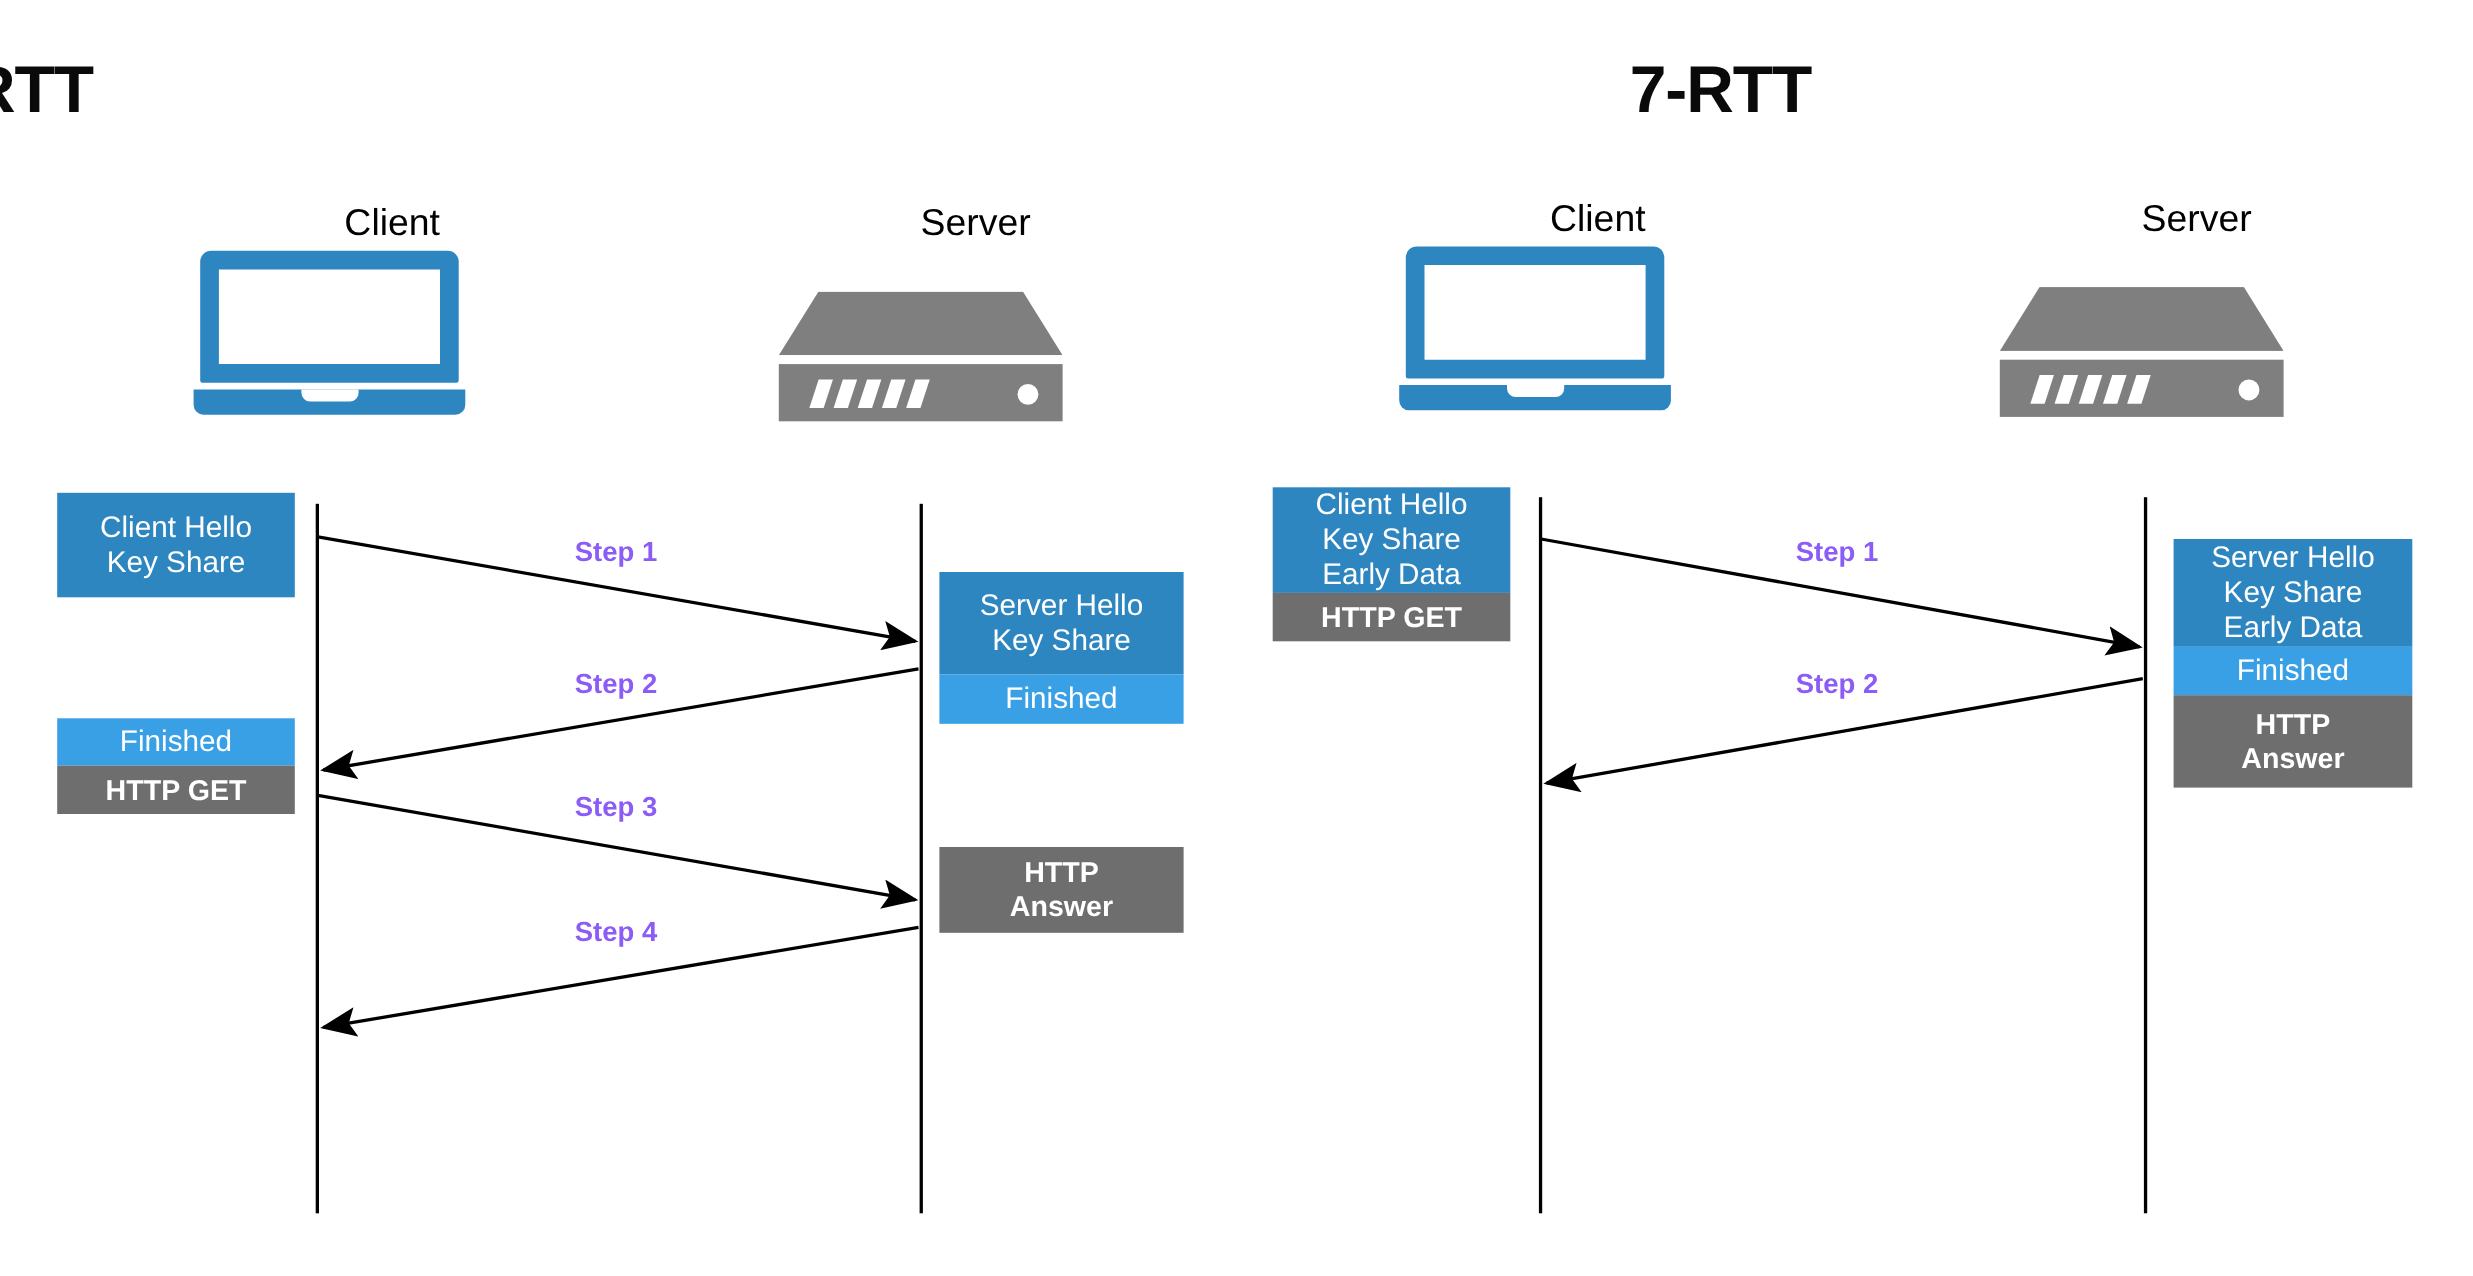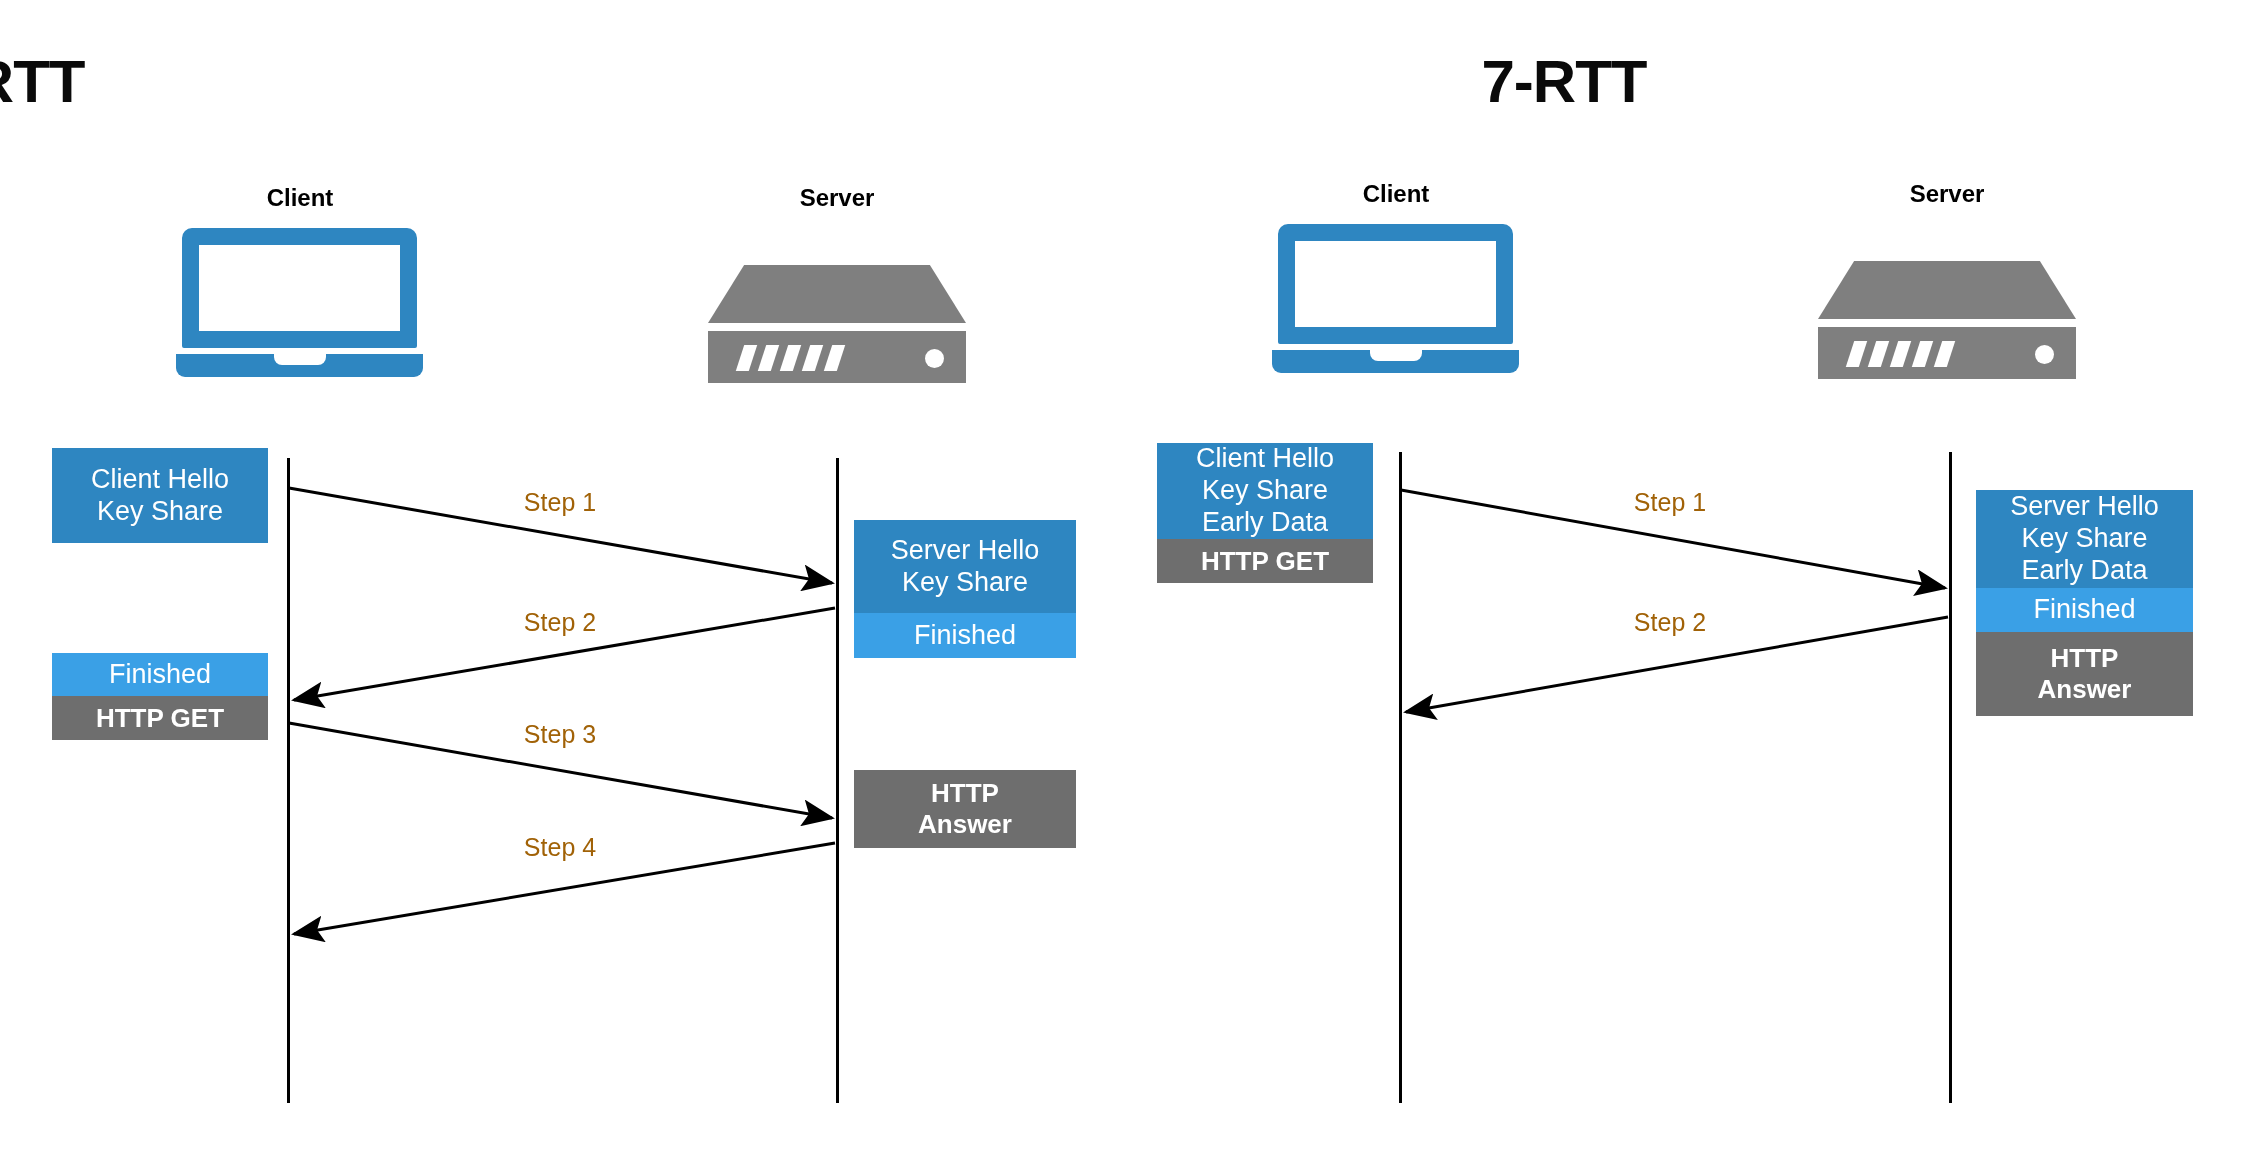--- a/index.html
+++ b/index.html
@@ -15,22 +15,22 @@
 
   .rtt-title{
     position:absolute;top:52px;width:100%;text-align:center;
     font-size:60px;font-weight:700;color:#0a0a0a;letter-spacing:-1px;
     line-height:1;
   }
   #panel-left  .rtt-title{left:-560px;}
   #panel-right .rtt-title{left:-122px;}
 
   .actor-label{
-    position:absolute;font-size:24px;font-weight:700;color:#000;
-    text-align:center;line-height:1;
+    position:absolute;font-size:34px;font-weight:400;color:#000;
+    text-align:right;line-height:1;
   }
 
   
   .laptop{position:absolute;}
   .laptop .lid{
     position:absolute;left:0;top:0;width:100%;height:120px;
     border:17px solid #2E86C1;border-radius:10px 10px 2px 2px;
     box-sizing:border-box;background:#fff;
   }
   .laptop .base{
@@ -71,21 +71,21 @@
     color:#ffffff;text-align:center;line-height:1.18;
     white-space:pre-line;
   }
   .seg.blue-dark{background:#2E86C1;font-size:27px;font-weight:400;}
   .seg.blue-light{background:#3AA0E6;font-size:27px;font-weight:400;}
   .seg.gray{background:#6E6E6E;font-size:26px;font-weight:700;}
 
   
   .arrows{position:absolute;left:0;top:0;width:2248px;height:1160px;overflow:visible;}
   .steplbl{
-    position:absolute;font-size:25px;font-weight:400;color:#a16207;
+    position:absolute;font-size:25px;font-weight:700;color:#8b5cf6;
     text-align:center;line-height:1;
   }
 </style>
 </head>
 <body>
 
 <div class="stage">
 
   <div class="panel" id="panel-left">
     <div class="rtt-title">1-RTT</div>

